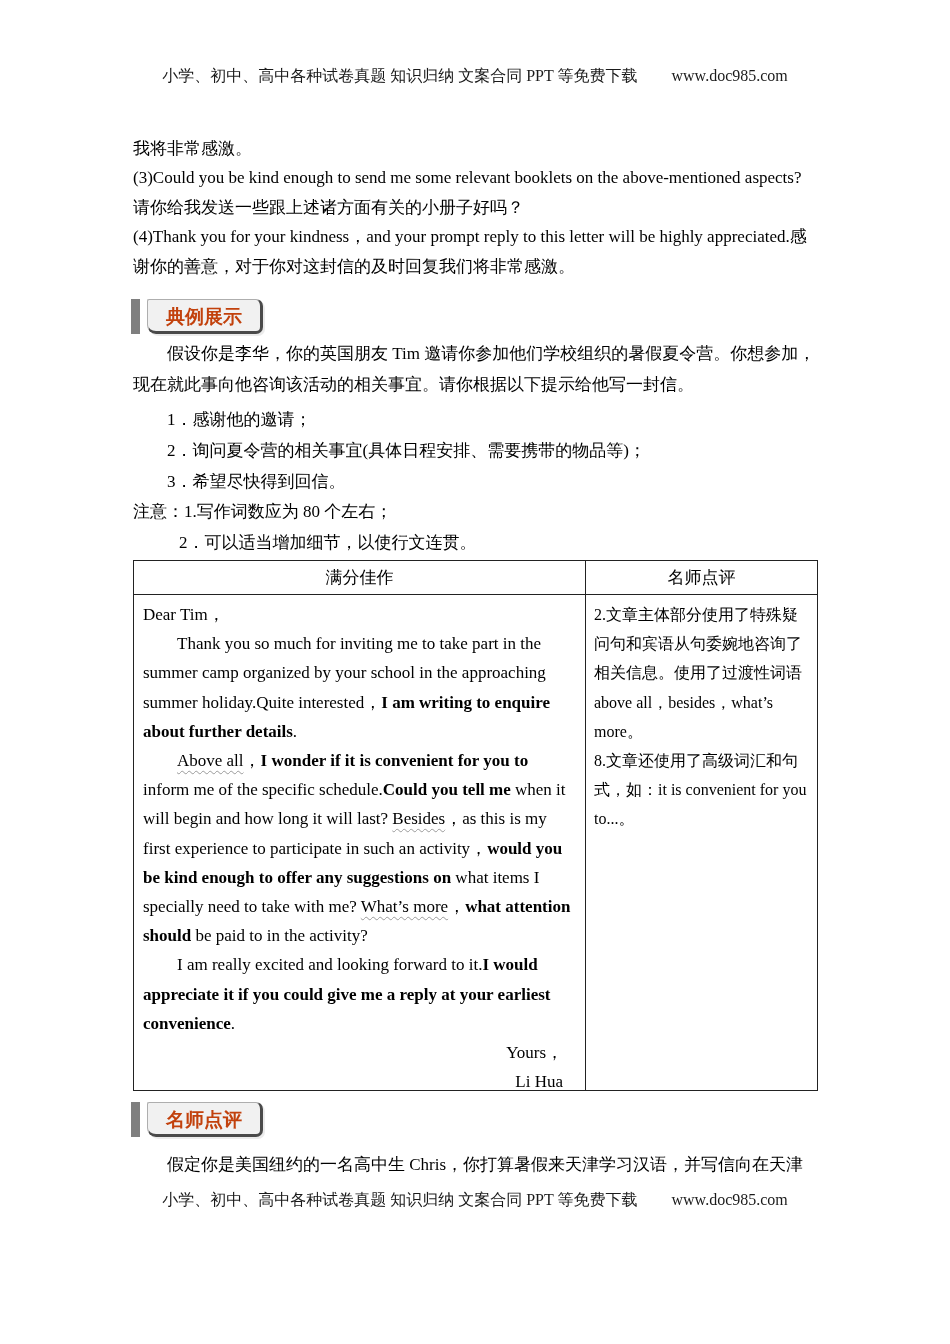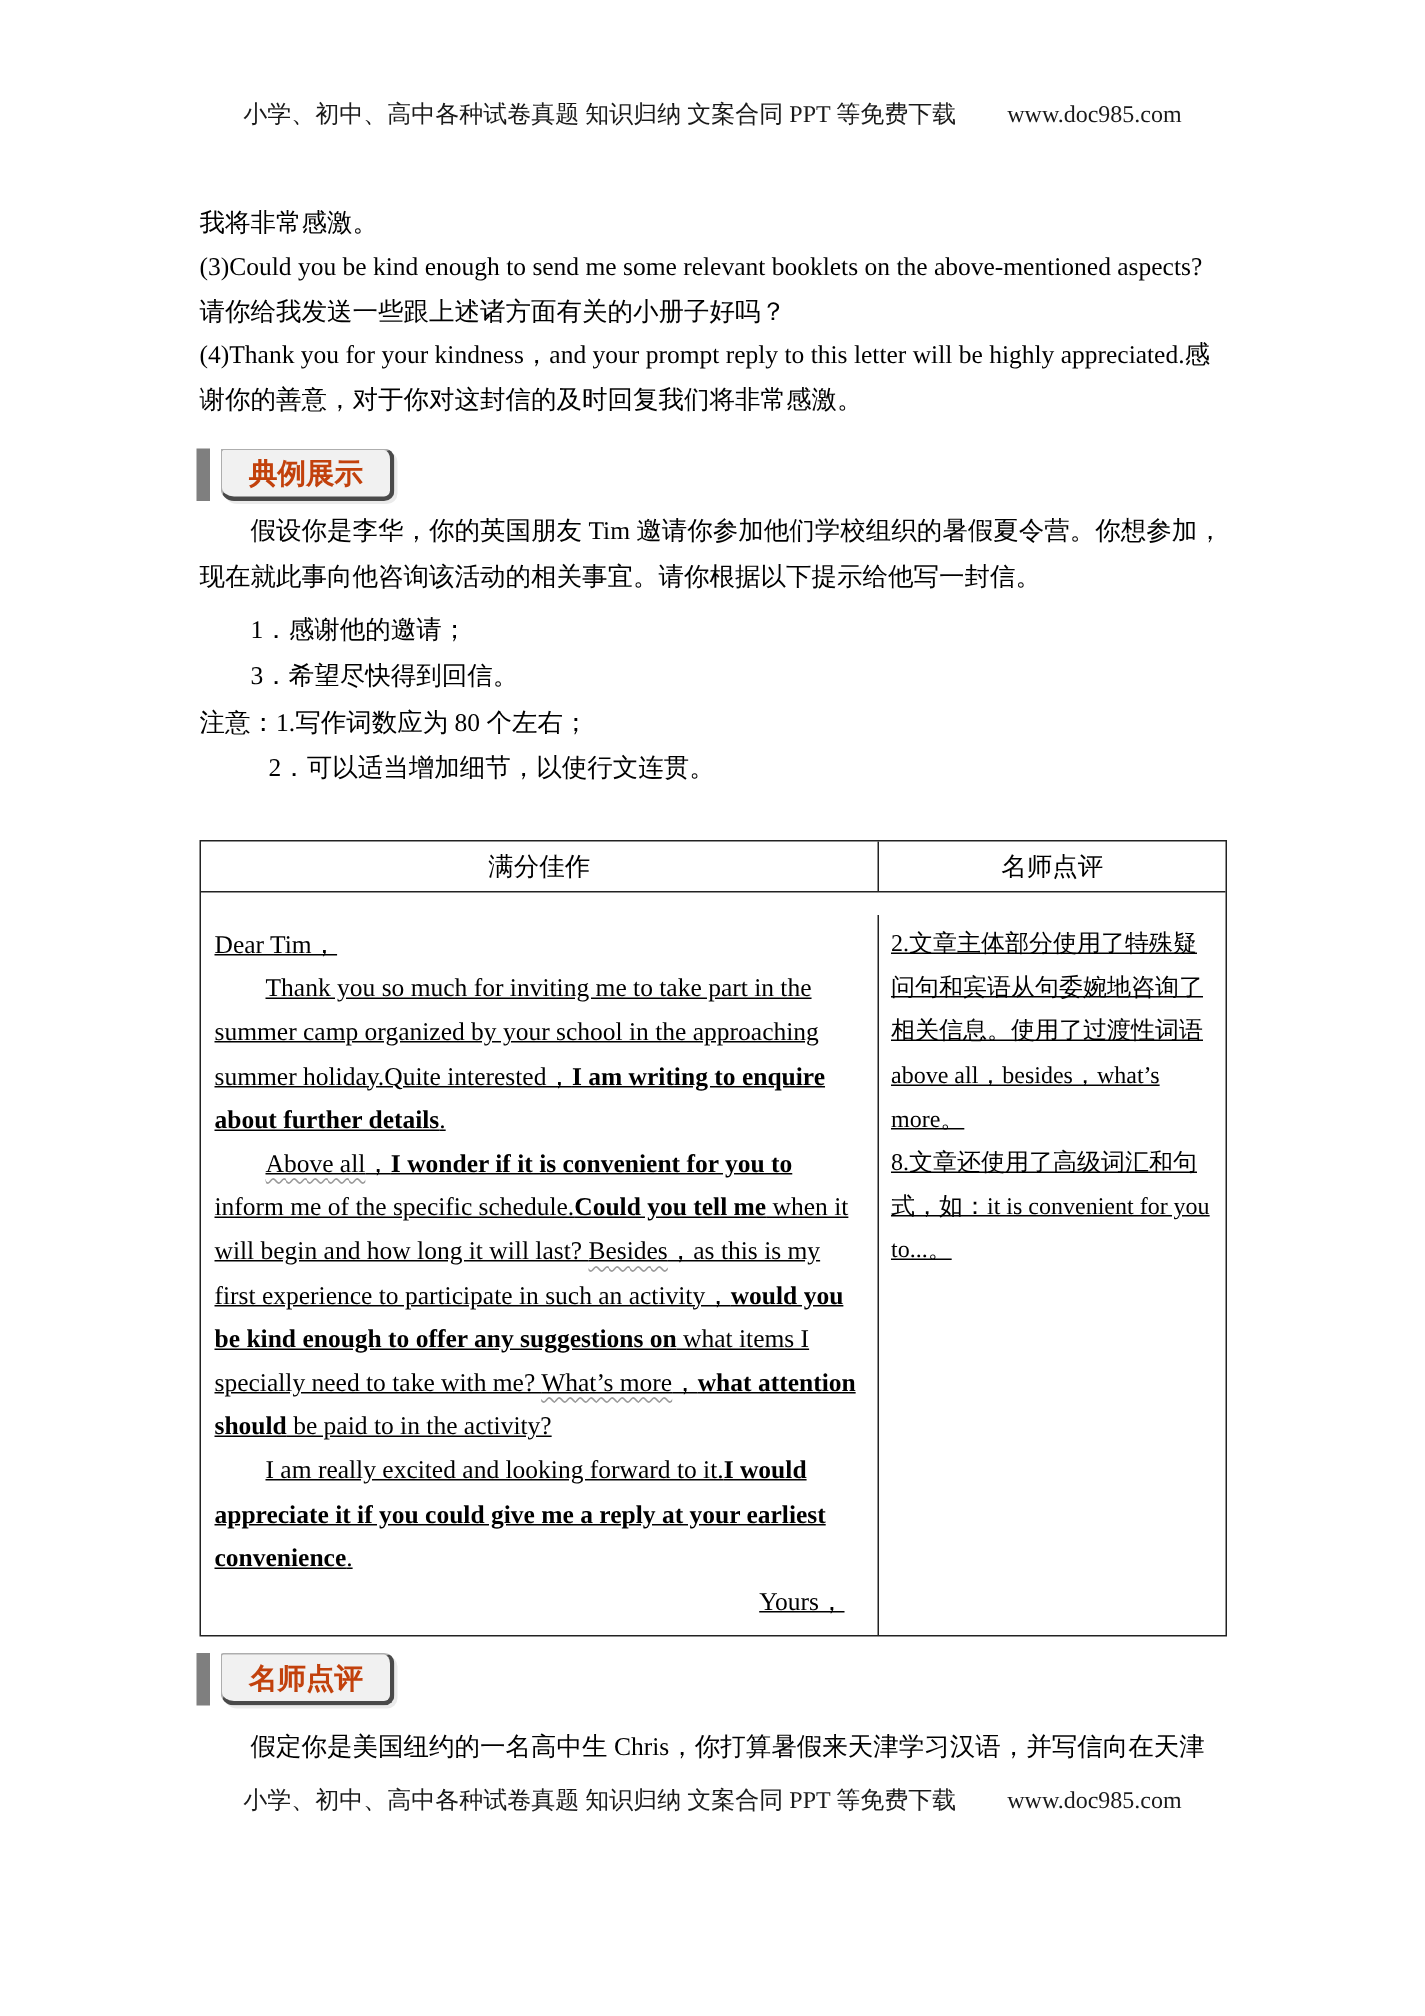--- a/index.html
+++ b/index.html
@@ -56,39 +56,38 @@
   }
   .points .pt{padding-left:34px;}
   .points .note2{padding-left:46px;}
   
   .xtable{
     position:absolute;left:133px;top:560px;width:685px;height:531px;
     border:1.5px solid #222;
     display:flex;flex-direction:column;
     box-sizing:border-box;
     background:#fff;
-    gap:15px;
   }
   .thead{display:flex;border-bottom:1.5px solid #222;height:33px;flex:0 0 33px;}
   .th{display:flex;align-items:center;justify-content:center;font-size:17px;}
   .th-l{width:452px;border-right:1.5px solid #222;box-sizing:border-box;}
   .th-r{flex:1;}
   .tbody{display:flex;flex:1;min-height:0;}
   .td-l{
     width:452px;border-right:1.5px solid #222;box-sizing:border-box;
     padding:5px 8px 0 9px;
     font-size:17px;line-height:29.2px;
     overflow:hidden;
   }
   .td-r{
     flex:1;padding:5px 6px 0 8px;
     font-size:16px;line-height:29.2px;
     overflow:hidden;
   }
-  .td-l p,.td-r p{margin:0;text-decoration:underline;}
+  .td-l p,.td-r p{margin:0;}
   .essay-par{text-indent:2em;}
   .sig{text-align:right;padding-right:14px;}
   .b{font-weight:700;}
   .wv{
     text-decoration:underline;
     text-decoration-style:wavy;
     text-decoration-color:#9a9a9a;
     text-decoration-thickness:1px;
     text-underline-offset:4px;
   }
@@ -116,20 +115,21 @@
 
   <div class="badge badge1">
     <div class="badge-bar"></div>
     <div class="badge-box">典例展示</div>
   </div>
 
   <div class="prompt">假设你是李华，你的英国朋友 Tim 邀请你参加他们学校组织的暑假夏令营。你想参加，现在就此事向他咨询该活动的相关事宜。请你根据以下提示给他写一封信。</div>
 
   <div class="points">
     <div class="pt">1．感谢他的邀请；</div>
+    <div class="pt">2．询问夏令营的相关事宜(具体日程安排、需要携带的物品等)；</div>
     <div class="pt">3．希望尽快得到回信。</div>
     <div><span>注意：</span><span>1.写作词数应为 80 个左右；</span></div>
     <div class="note2">2．可以适当增加细节，以使行文连贯。</div>
   </div>
 
   <div class="xtable">
     <div class="thead">
       <div class="th th-l">满分佳作</div>
       <div class="th th-r">名师点评</div>
     </div>

